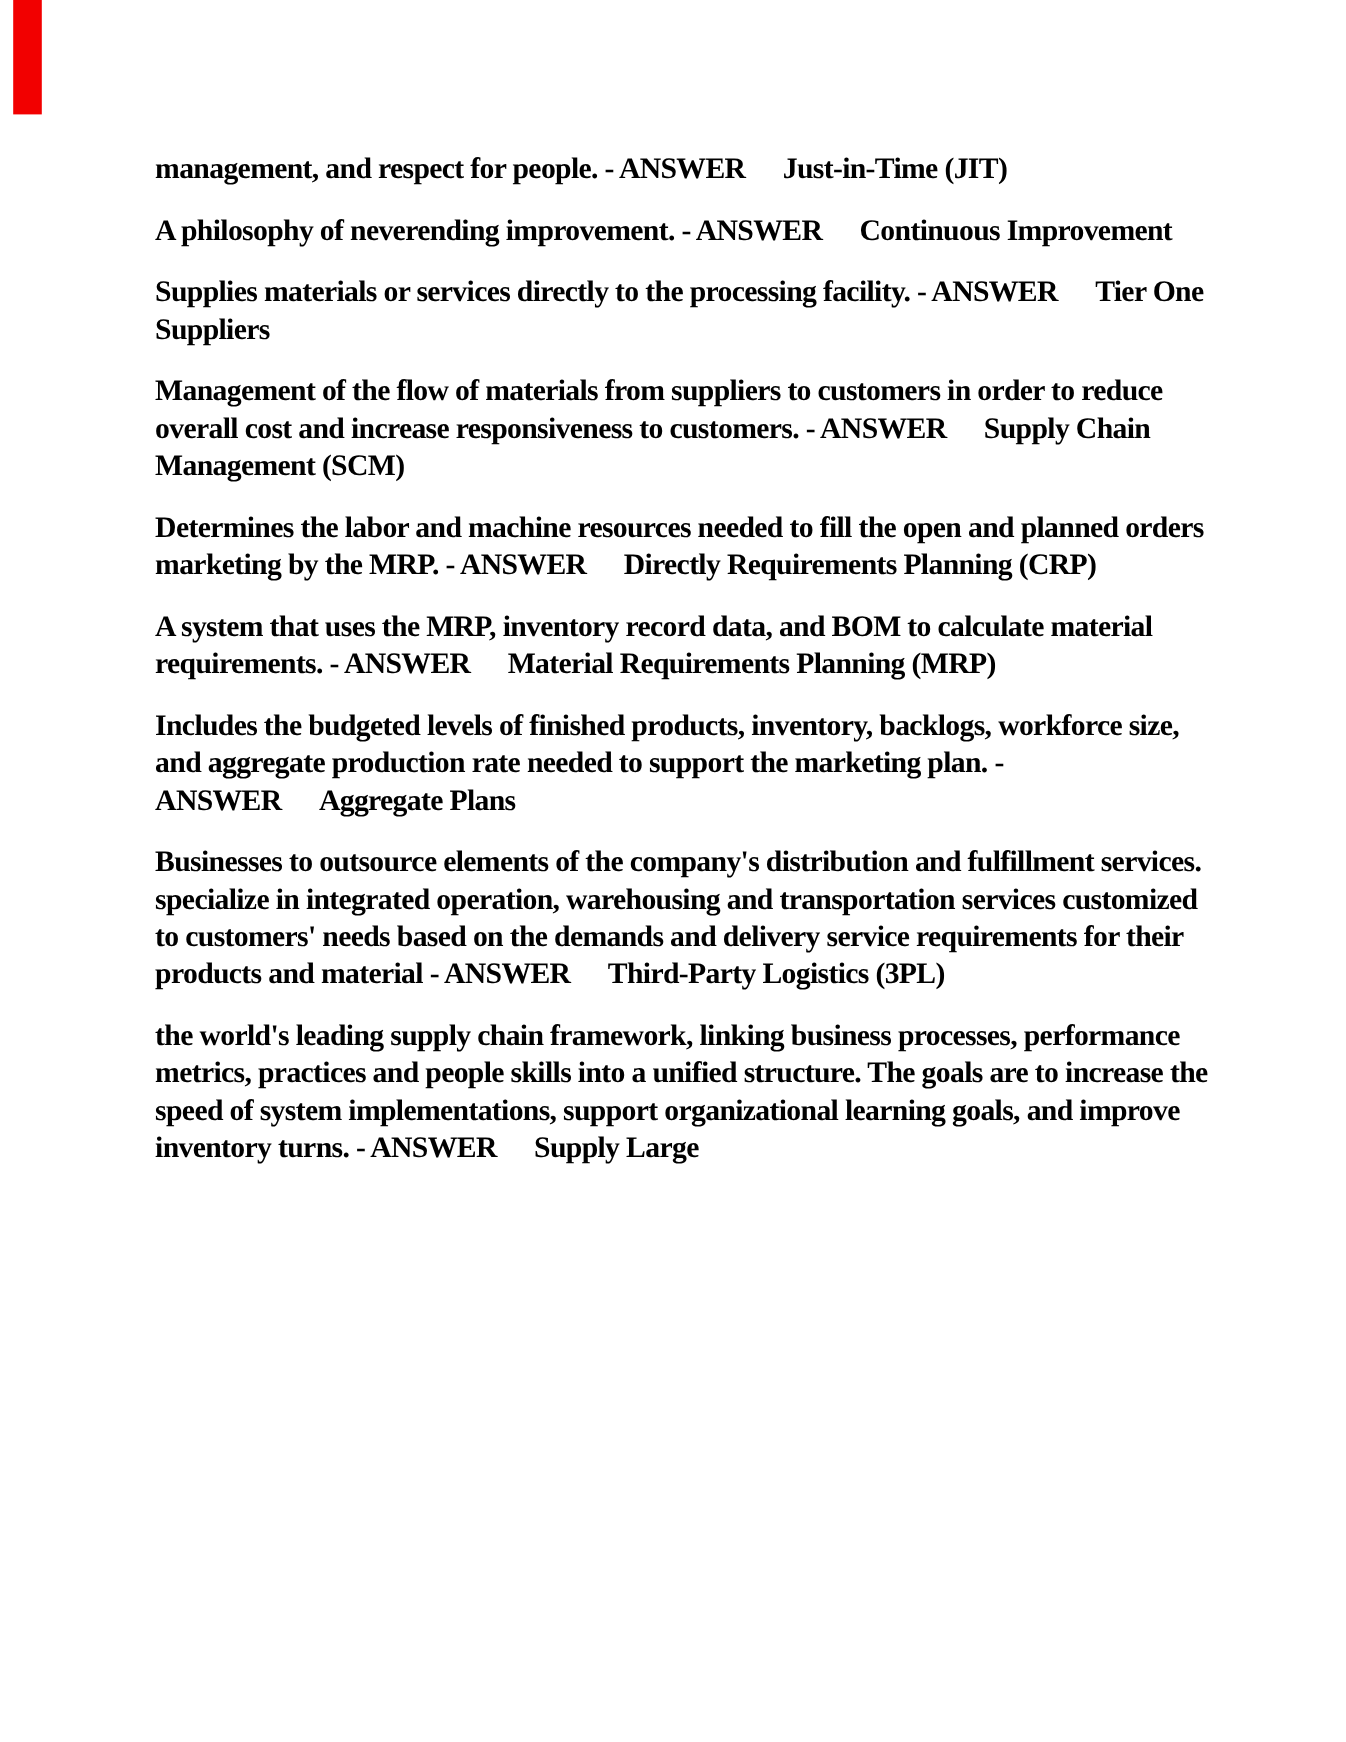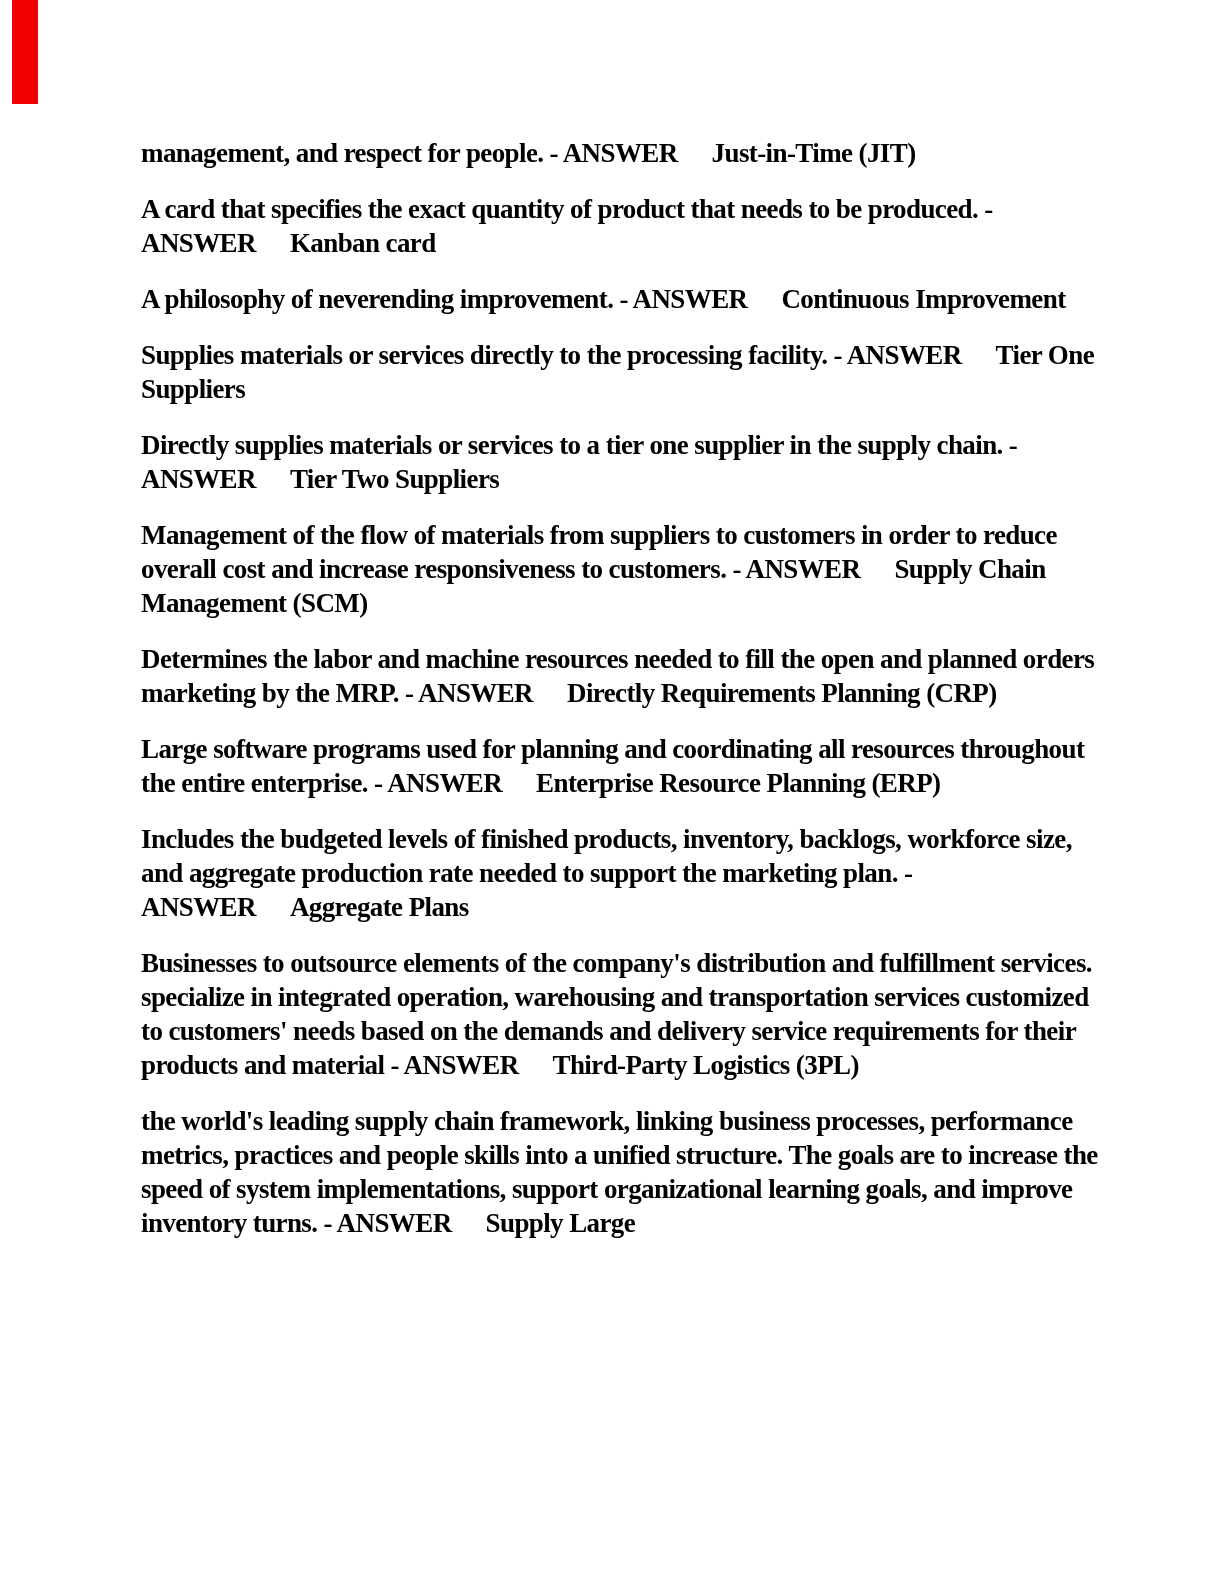--- a/index.html
+++ b/index.html
@@ -45,35 +45,33 @@
 <body>
 
 <div class="page">
 
   <div class="red-marker" style="background: rgb(242, 0, 0);"></div>
 
   <div class="content">
 
     <p class="para"><span>management, and respect for people.</span><span> - ANSWER</span><span class="answer-text">Just-in-Time (JIT)</span></p>
 
-    <p class="para"><span>A card that specifies the exact quantity of product that needs to be produced.</span><span> - ANSWER</span><span class="answer-text">Kanban card</span></p>
 
     <p class="para"><span>A philosophy of neverending improvement.</span><span> - ANSWER</span><span class="answer-text">Continuous Improvement</span></p>
 
     <p class="para"><span>Supplies materials or services directly to the processing facility.</span><span> - ANSWER</span><span class="answer-text">Tier One Suppliers</span></p>
 
-    <p class="para"><span>Directly supplies materials or services to a tier one supplier in the supply chain.</span><span> - ANSWER</span><span class="answer-text">Tier Two Suppliers</span></p>
 
 
     <p class="para"><span>Management of the flow of materials from suppliers to customers in order to reduce overall cost and increase responsiveness to customers.</span><span> - ANSWER</span><span class="answer-text">Supply Chain Management (SCM)</span></p>
 
     <p class="para"><span>Determines the labor and machine resources needed to fill the open and planned orders marketing by the MRP.</span><span> - ANSWER</span><span class="answer-text">Directly Requirements Planning (CRP)</span></p>
 
+    <p class="para"><span>A system that uses the MRP, inventory record data, and BOM to calculate material requirements.</span><span> - ANSWER</span><span class="answer-text">Material Requirements Planning (MRP)</span></p>
 
-    <p class="para"><span>Large software programs used for planning and coordinating all resources throughout the entire enterprise.</span><span> - ANSWER</span><span class="answer-text">Enterprise Resource Planning (ERP)</span></p>
 
     <p class="para"><span>Includes the budgeted levels of finished products, inventory, backlogs, workforce size, and aggregate production rate needed to support the marketing plan.</span><span> - ANSWER</span><span class="answer-text">Aggregate Plans</span></p>
 
     <p class="para"><span>Businesses to outsource elements of the company's distribution and fulfillment services. specialize in integrated operation, warehousing and transportation services customized to customers' needs based on the demands and delivery service requirements for their products and material</span><span> - ANSWER</span><span class="answer-text">Third-Party Logistics (3PL)</span></p>
 
     <p class="para"><span>the world's leading supply chain framework, linking business processes, performance metrics, practices and people skills into a unified structure. The goals are to increase the speed of system implementations, support organizational learning goals, and improve inventory turns.</span><span> - ANSWER</span><span class="answer-text">Supply Large</span></p>
 
   </div>
 </div>
 

